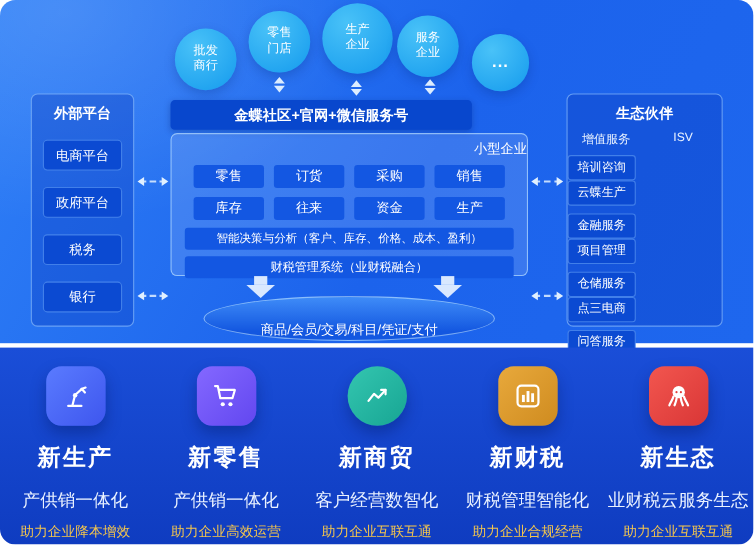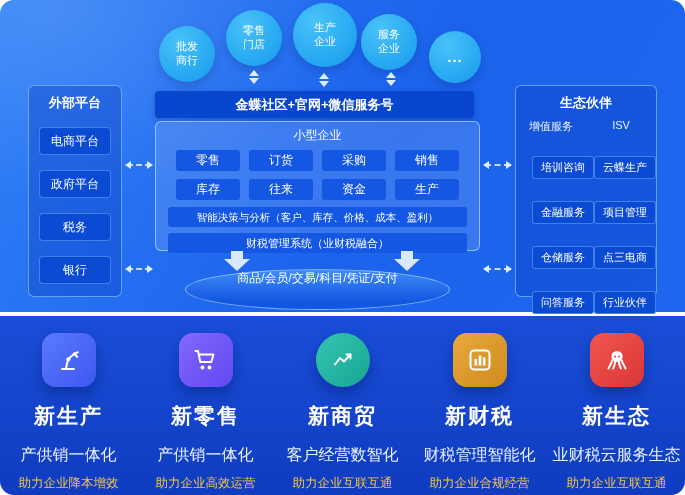--- a/index.html
+++ b/index.html
@@ -26,62 +26,62 @@
   .c5 .lbl{width:auto;word-break:normal;}
 
   
   .updown{position:absolute;width:10px;}
   .updown::before{content:"";display:block;margin:0 auto;width:0;height:0;
       border-left:5px solid transparent;border-right:5px solid transparent;border-bottom:6px solid #dcedff;}
   .updown::after{content:"";display:block;margin:2px auto 0;width:0;height:0;
       border-left:5px solid transparent;border-right:5px solid transparent;border-top:6px solid #dcedff;}
   .ud1{left:249px;top:70px;} .ud2{left:319px;top:73px;} .ud3{left:386px;top:72px;}
 
-  .portal-bar{position:absolute;left:155px;top:91px;width:319px;height:27px;line-height:27px;
+  .portal-bar{position:absolute;left:155px;top:91px;width:274px;height:27px;line-height:27px;
       background:#0847cd;border-radius:4px;text-align:center;font-size:13px;font-weight:bold;
       box-shadow:0 2px 6px rgba(0,30,110,.3);}
 
   
   .panel{position:absolute;top:85px;width:94px;height:212px;box-sizing:border-box;
       background:rgba(9,58,190,.35);border:1px solid rgba(145,195,255,.65);border-radius:6px;}
   .panel-left{left:28px;}
   .panel-right{left:515px;width:142px;}
   .panel-title{text-align:center;font-size:13px;font-weight:bold;padding-top:8px;}
   .pitem{width:70px;height:26px;line-height:26px;margin:15px auto 0;text-align:center;font-size:12px;
       background:#0b4ad2;border:1px solid rgba(120,180,255,.5);border-radius:4px;}
 
   .eco-heads{display:flex;margin-top:7px;}
   .eco-heads div{flex:1;text-align:center;font-size:11px;color:#eaf3ff;}
-  .eco-row{display:flex;justify-content:flex-end;margin-top:22px;}
+  .eco-row{display:flex;justify-content:center;margin-top:7px;flex-direction:column;}
   .eitem{width:60px;height:21px;line-height:21px;text-align:center;font-size:11px;
       background:#0b4ad2;border:1px solid rgba(120,180,255,.5);border-radius:3px;}
   .more-chip{width:64px;height:17px;line-height:15px;margin:9px auto 0;text-align:center;font-size:11px;
       letter-spacing:1px;background:#0b4ad2;border:1px solid rgba(120,180,255,.5);border-radius:3px;}
 
   
   .center-panel{position:absolute;left:155px;top:121px;width:325px;height:130px;box-sizing:border-box;
       background:rgba(255,255,255,.13);border:1px solid rgba(175,215,255,.75);border-radius:6px;}
-  .smallbiz{text-align:center;font-size:12px;margin-top:5px;}
+  .smallbiz{text-align:right;font-size:12px;margin-top:5px;}
   .modgrid{display:grid;grid-template-columns:repeat(4,64px);gap:8px 9px;justify-content:center;margin-top:6px;}
   .mod{height:21px;line-height:21px;text-align:center;font-size:12px;background:#1357e2;border-radius:3px;}
   .wide-bar{width:299px;height:20px;line-height:20px;margin:7px auto 0;text-align:center;
       background:#1357e2;border-radius:3px;font-size:10.5px;}
   .wide-bar.fintax{margin-top:6px;font-size:11px;}
 
   
   .big-arrow{position:absolute;top:251px;width:26px;}
   .big-arrow .stem{width:12px;height:8px;background:#d9e8ff;margin:0 auto;}
   .big-arrow .head{width:0;height:0;margin:0 auto;
       border-left:13px solid transparent;border-right:13px solid transparent;border-top:12px solid #d9e8ff;}
   .ba1{left:224px;} .ba2{left:394px;}
 
   .cylinder{position:absolute;left:185px;top:269px;width:265px;height:41px;border-radius:50%;
       background:linear-gradient(180deg,#3f8cf8 0%,#1357e0 80%);
       border:1px solid rgba(190,225,255,.6);box-sizing:border-box;
-      display:flex;align-items:flex-start;justify-content:center;font-size:12px;}
+      display:flex;align-items:flex-end;justify-content:center;font-size:12px;}
 
   
   .hlink{position:absolute;height:0;border-top:2px dashed rgba(225,240,255,.85);}
   .hlink::before{content:"";position:absolute;left:-6px;top:-5px;width:0;height:0;
       border:4px solid transparent;border-right:6px solid #e1f0ff;}
   .hlink::after{content:"";position:absolute;right:-6px;top:-5px;width:0;height:0;
       border:4px solid transparent;border-left:6px solid #e1f0ff;}
   .hl1{left:127px;width:24px;top:164px;} .hl2{left:127px;width:24px;top:268px;}
   .hl3{left:485px;width:25px;top:164px;} .hl4{left:485px;width:25px;top:268px;}
 

